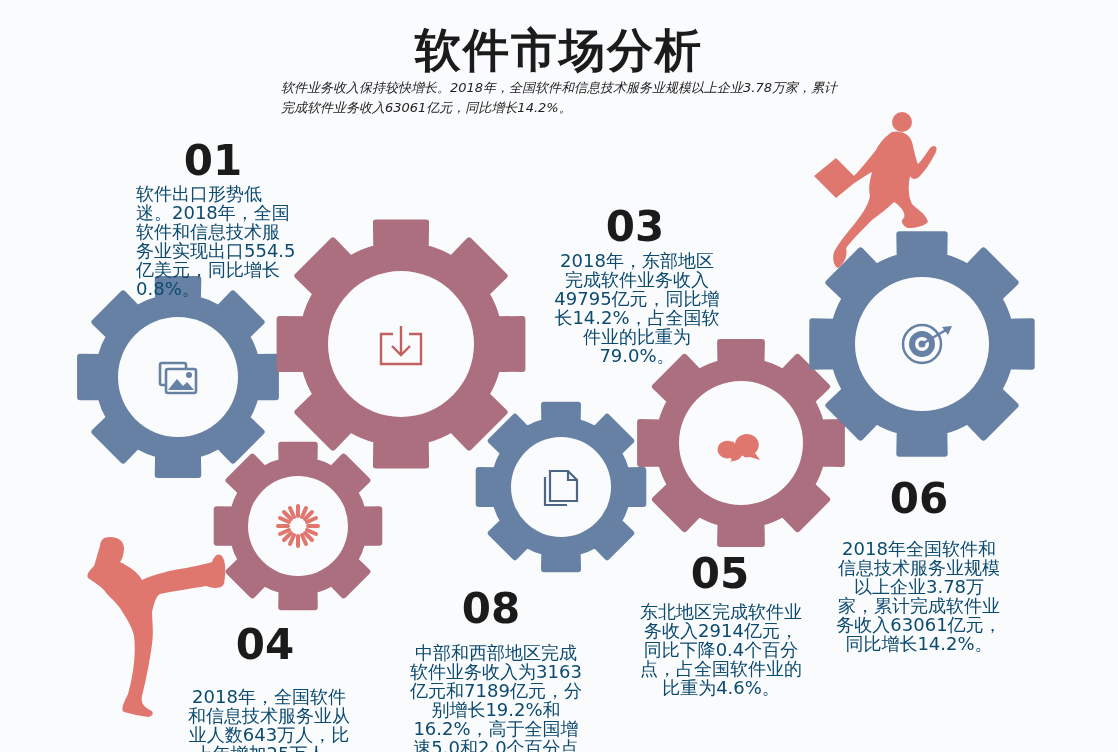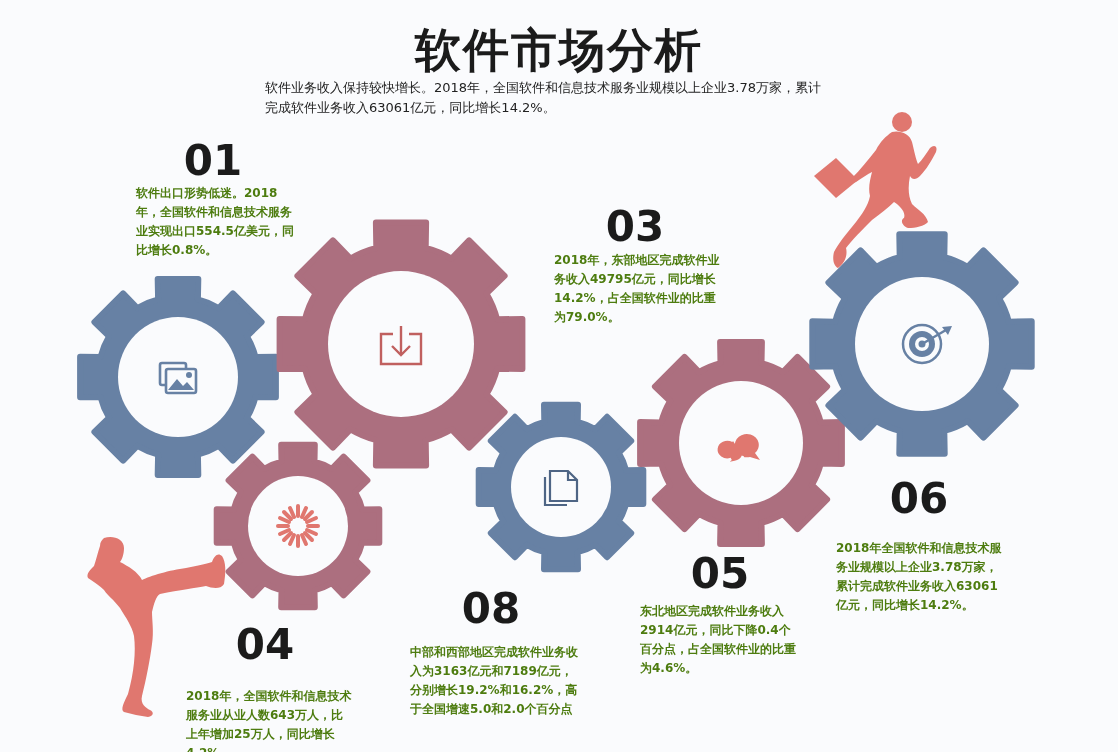--- a/index.html
+++ b/index.html
@@ -7,32 +7,32 @@
     width:1118px; height:752px; overflow:hidden; position:relative;
     background:#fafbfd;
     font-family:"DejaVu Sans","Liberation Sans",sans-serif;
     color:#222;
   }
   .title {
     position:absolute; left:0; width:1118px; top:20px; text-align:center;
     font-size:46px; font-weight:bold; color:#1b1b1b; letter-spacing:2px;
   }
   .intro {
-    position:absolute; left:265px; top:78px; width:560px;
-    font-size:13px; line-height:20px; color:#222;
+    position:absolute; left:281px; top:78px; width:560px;
+    font-size:13px; line-height:20px; color:#222;font-style:italic;
   }
   #gears { position:absolute; left:0; top:0; }
   .num {
     position:absolute; font-size:42px; font-weight:bold; color:#1b1b1b;
     text-align:center; width:120px;
   }
   .desc {
-    position:absolute; font-size:12px; line-height:19px; color:#4d7c0f;font-weight:bold;
+    position:absolute; font-size:18px; line-height:19px; color:#0c4a6e;
   }
-  .desc.center { }
+  .desc.center { text-align:center; }
 </style>
 </head>
 <body>
 
 <div class="title">软件市场分析</div>
 <div class="intro">软件业务收入保持较快增长。2018年，全国软件和信息技术服务业规模以上企业3.78万家，累计完成软件业务收入63061亿元，同比增长14.2%。</div>
 
 <svg id="gears" width="1118" height="752" viewBox="0 0 1118 752">
   <g>
       <path d="M158.1 299.5 L157.7 279.1 L198.3 279.1 L197.9 299.5 A80 80 0 0 1 218.7 308.1 L218.7 308.1 L232.9 293.4 L261.6 322.1 L246.9 336.3 A80 80 0 0 1 255.5 357.1 L255.5 357.1 L275.9 356.7 L275.9 397.3 L255.5 396.9 A80 80 0 0 1 246.9 417.7 L246.9 417.7 L261.6 431.9 L232.9 460.6 L218.7 445.9 A80 80 0 0 1 197.9 454.5 L197.9 454.5 L198.3 474.9 L157.7 474.9 L158.1 454.5 A80 80 0 0 1 137.3 445.9 L137.3 445.9 L123.1 460.6 L94.4 431.9 L109.1 417.7 A80 80 0 0 1 100.5 396.9 L100.5 396.9 L80.1 397.3 L80.1 356.7 L100.5 357.1 A80 80 0 0 1 109.1 336.3 L109.1 336.3 L94.4 322.1 L123.1 293.4 L137.3 308.1 A80 80 0 0 1 158.1 299.5 Z" fill="#6781a4" stroke="#6781a4" stroke-width="6" stroke-linejoin="round"></path>

